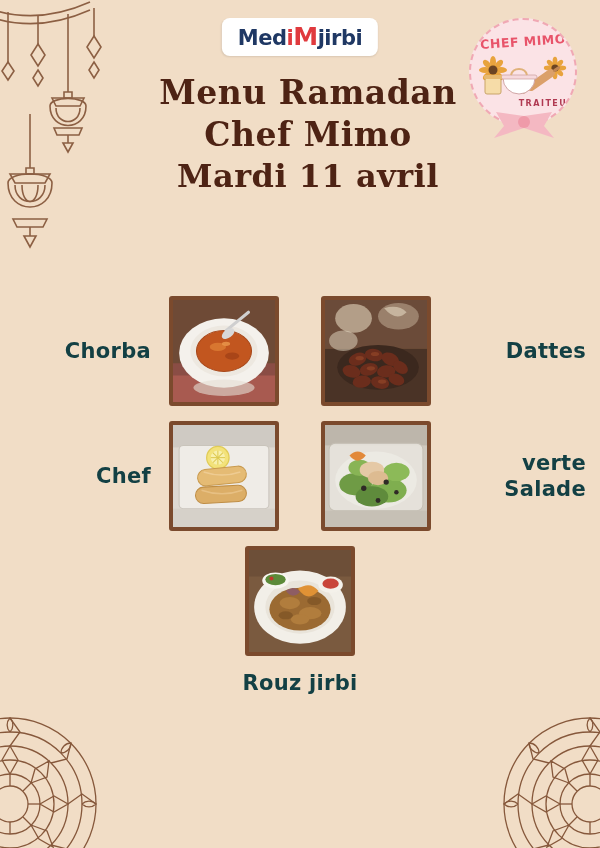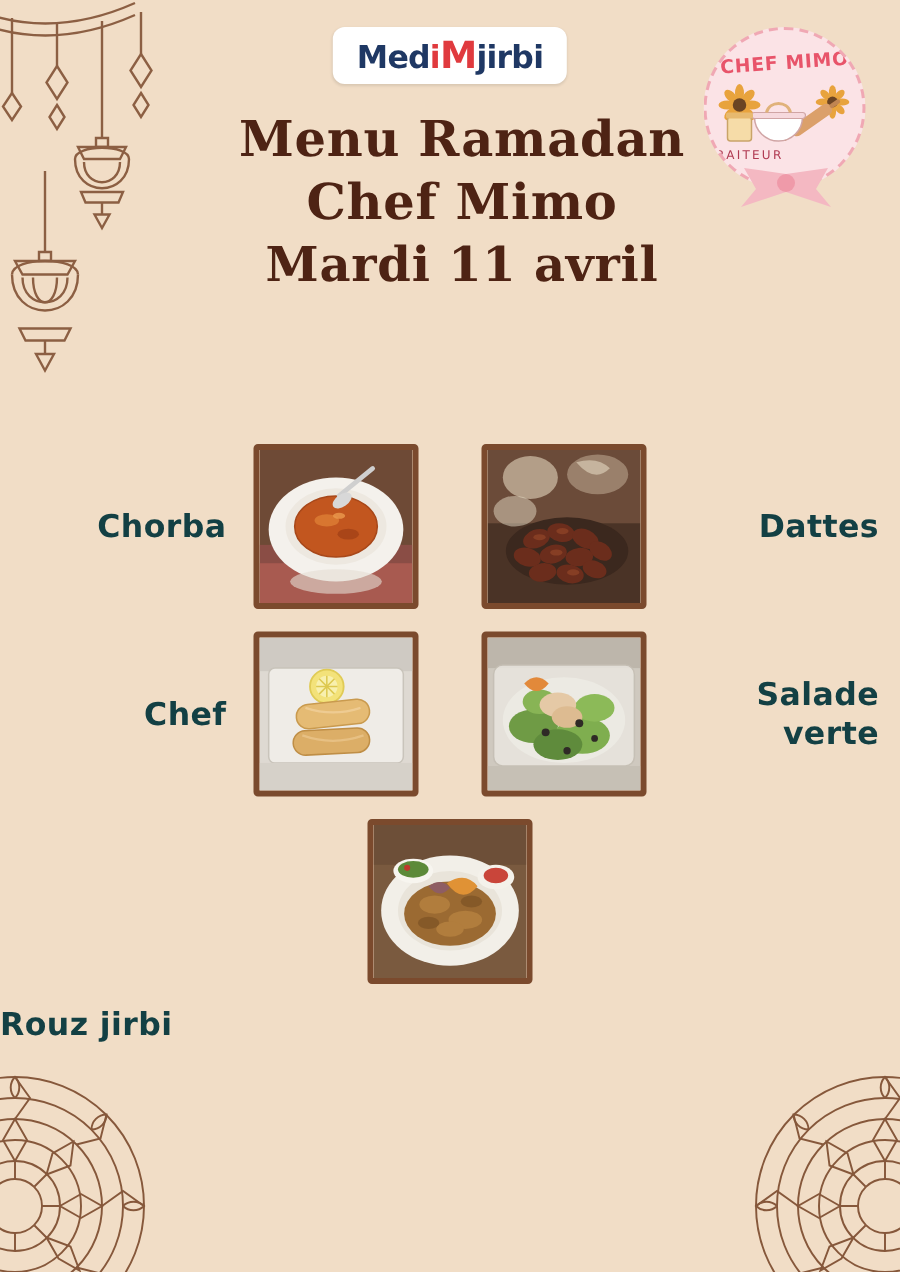--- a/index.html
+++ b/index.html
@@ -65,23 +65,23 @@
     color: #e8546a;
     font-weight: bold;
     font-size: 12.5px;
     letter-spacing: .5px;
     font-family: "DejaVu Sans", sans-serif;
     transform: rotate(-4deg);
   }
   .chef-badge .badge-sub {
     position: absolute;
     bottom: 16px; left: 0; right: 0;
-    text-align: left;
+    text-align: right;
     color: #b03a52;
-    font-weight: normal;
+    font-weight: bold;
     font-size: 8px;
     letter-spacing: 1.5px;
     margin-top: 11px;
   }
   .badge-art { position: absolute; top: 34px; left: 0; right: 0; height: 46px; }
 
   
   .title-block {
     position: absolute;
     top: 72px; left: 16px; right: 0;
@@ -123,20 +123,21 @@
     border: 4px solid #7b4a2d;
     border-radius: 3px;
     overflow: hidden;
     flex: 0 0 auto;
     position: relative;
   }
   .photo svg { display: block; width: 100%; height: 100%; }
   .gap { width: 42px; flex: 0 0 auto; }
 
   .caption-below {
+    text-align: center;
     color: #134044;
     font-family: "DejaVu Sans", sans-serif;
     font-weight: bold;
     font-size: 21px;
     letter-spacing: .3px;
   }
 </style>
 </head>
 <body>
 
@@ -460,22 +461,22 @@
         <ellipse cx="52" cy="52" rx="10" ry="7" fill="#ddbb91"></ellipse>
         <path d="M24 30 q8 -8 16 0 q-8 10 -16 0" fill="#e2893a"></path>
         <circle cx="38" cy="62" r="2.6" fill="#2f2a26"></circle>
         <circle cx="60" cy="56" r="2.6" fill="#2f2a26"></circle>
         <circle cx="52" cy="74" r="2.4" fill="#2f2a26"></circle>
         <circle cx="70" cy="66" r="2.2" fill="#2f2a26"></circle>
         <rect x="0" y="84" width="100" height="16" fill="#c6c0b5"></rect>
       </svg>
     </div>
     <div class="cell right">
+      <div>verte</div>
       <div>Salade</div>
-      <div>verte</div>
     </div>
   </div>
 
   <div class="menu-row single">
     <div class="photo">
       <svg viewBox="0 0 100 100" preserveAspectRatio="none">
         <rect width="100" height="100" fill="#7a5a3f"></rect>
         <rect x="0" y="0" width="100" height="26" fill="#6d4f38"></rect>
         <ellipse cx="50" cy="56" rx="45" ry="36" fill="#f2efe8"></ellipse>
         <ellipse cx="50" cy="56" rx="34" ry="26" fill="#e9e4da"></ellipse>

